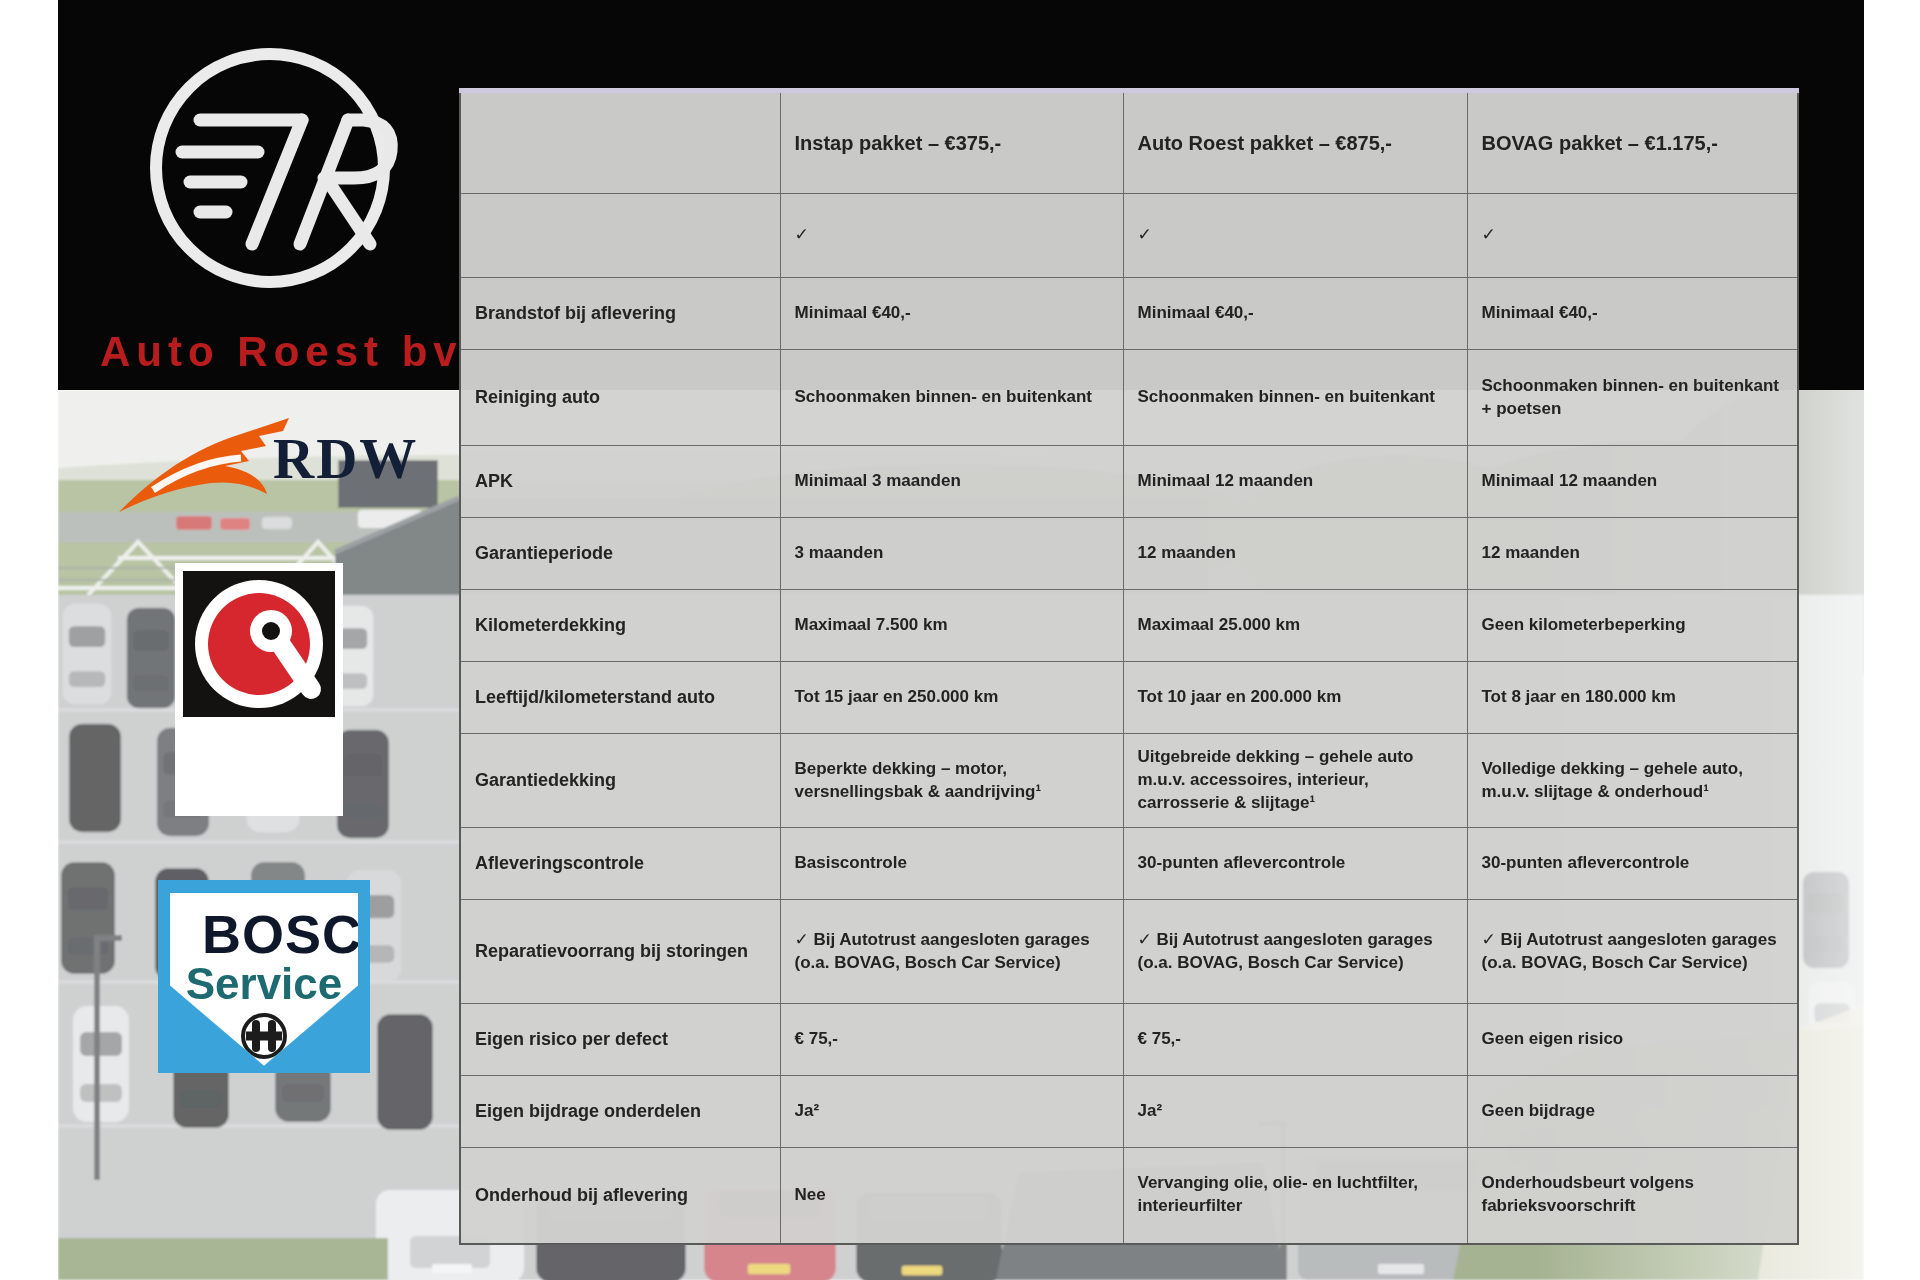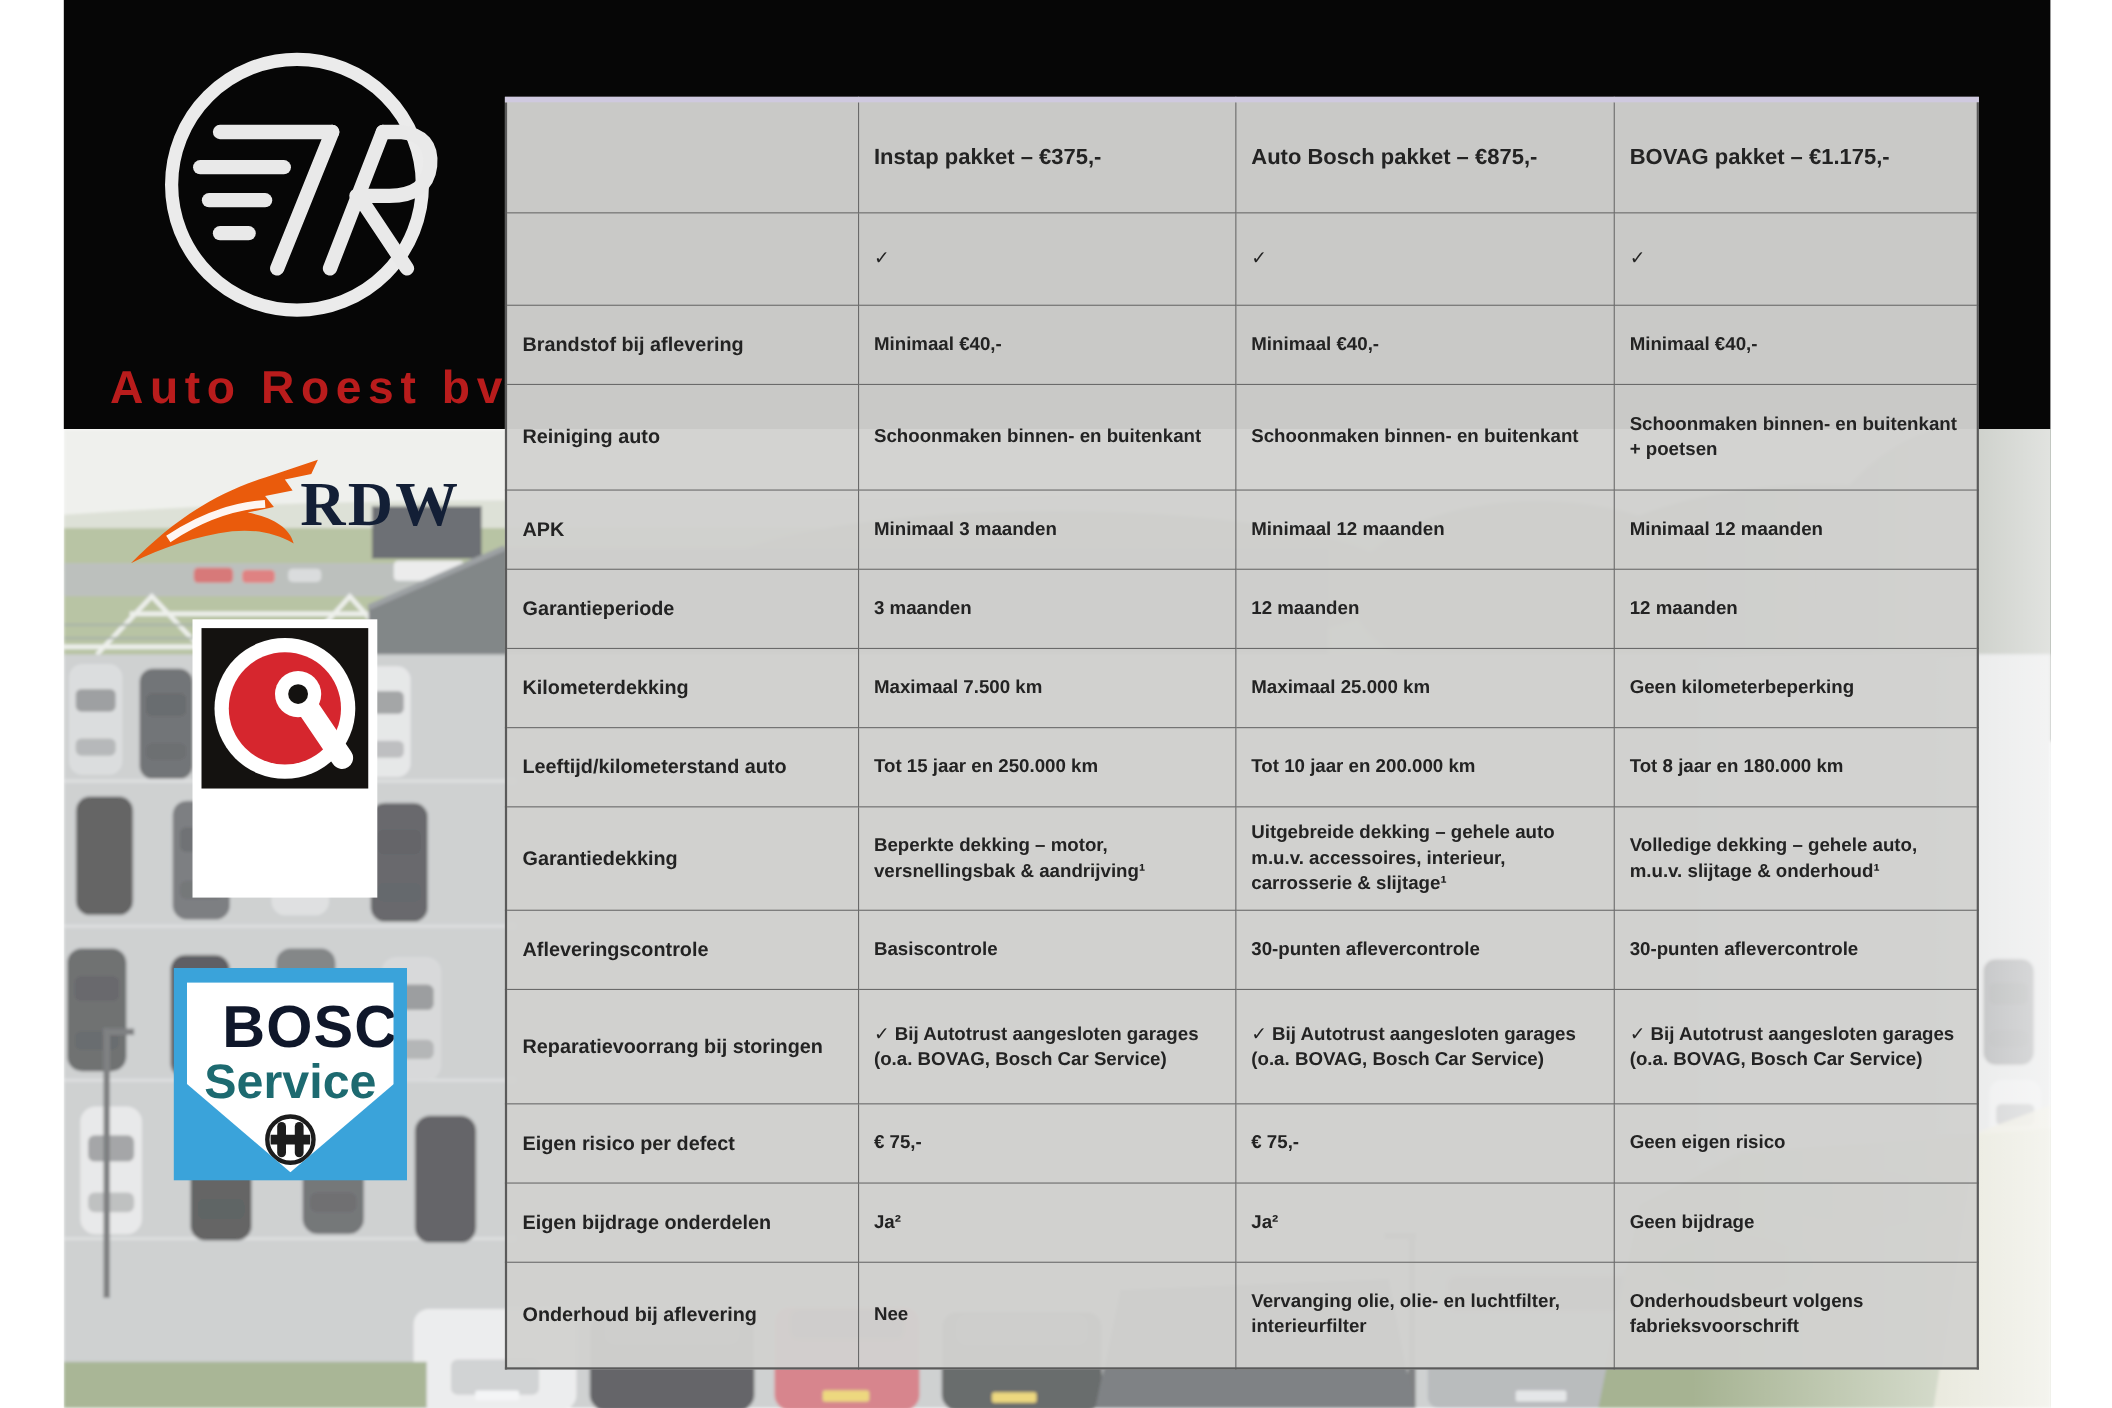--- a/index.html
+++ b/index.html
@@ -235,21 +235,21 @@
     <colgroup>
       <col style="width:320px">
         <col style="width:343px">
         <col style="width:344px">
         <col style="width:331px">
     </colgroup>
     <thead>
         <tr>
           <th></th>
           <th>Instap pakket – €375,-</th>
-          <th>Auto Bosch pakket – €875,-</th>
+          <th>Auto Roest pakket – €875,-</th>
           <th>BOVAG pakket – €1.175,-</th>
         </tr>
       </thead>
     <tbody>
         <tr>
           <th></th>
           <td>✓</td>
           <td>✓</td>
           <td>✓</td>
         </tr>

